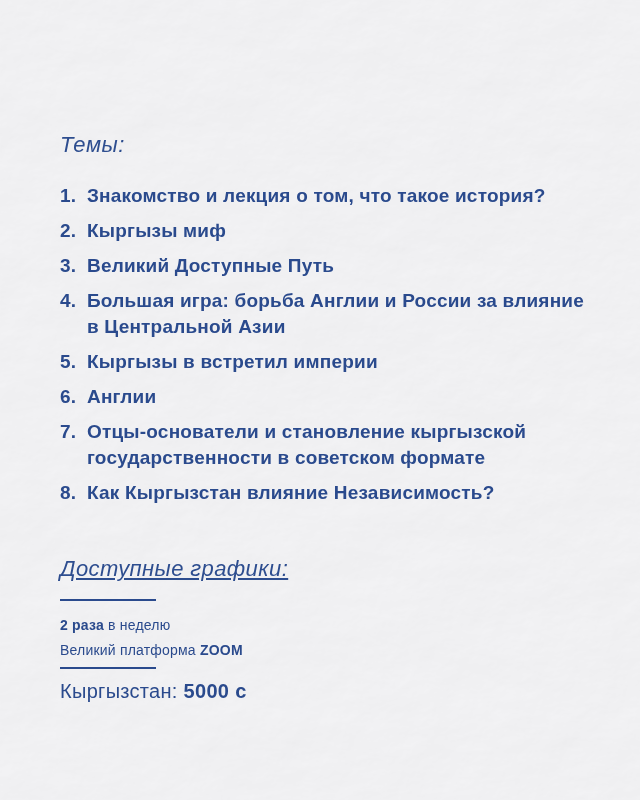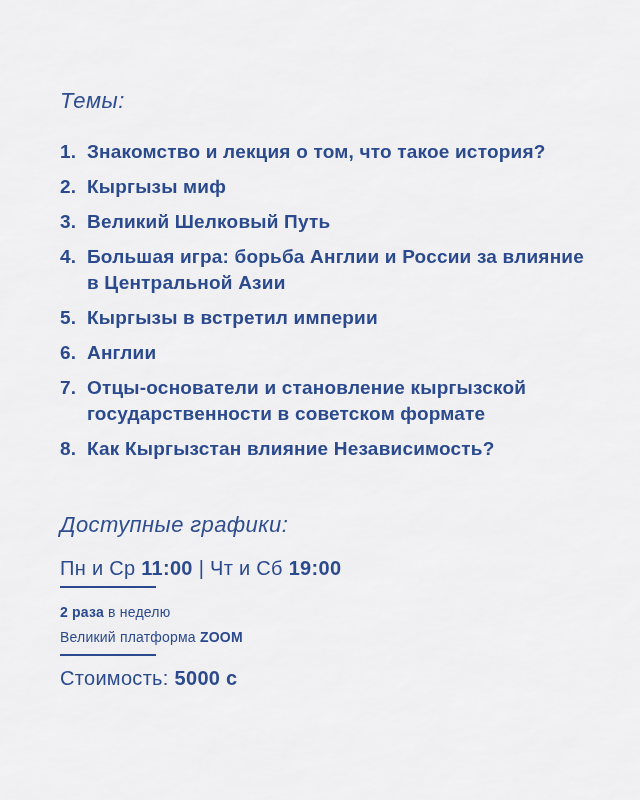--- a/index.html
+++ b/index.html
@@ -23,20 +23,21 @@
     height: 800px;
     opacity: 0.42;
     mix-blend-mode: multiply;
     pointer-events: none;
   }
   .content {
     position: absolute;
     inset: 0;
     padding: 88px 44px 3px 60px;
     box-sizing: border-box;
+    margin-top: 44px;
   }
   .section-heading {
     font-style: italic;
     font-weight: 400;
     font-size: 22px;
     line-height: 26px;
     letter-spacing: 0.6px;
     margin: 0 0 25px 0;
     color: #2d4d8f;
   }
@@ -56,20 +57,21 @@
   }
   .topic-text {
     white-space: pre-line;
   }
   .schedule-section {
     margin-top: 50px;
   }
   .schedule-section .section-heading {
     margin-bottom: 17px;
     letter-spacing: 0.4px;
+    text-decoration: underline;
   }
   .schedule-line {
     font-size: 20px;
     line-height: 26px;
     font-weight: 500;
     letter-spacing: 0.3px;
   }
   .bold {
     font-weight: 700;
   }
@@ -120,21 +122,21 @@
       <li class="topic-item">
         <span>1.</span>
         <span class="topic-text">Знакомство и лекция о том, что такое история?</span>
       </li>
       <li class="topic-item">
         <span>2.</span>
         <span class="topic-text">Кыргызы миф</span>
       </li>
       <li class="topic-item">
         <span>3.</span>
-        <span class="topic-text">Великий Шелковый Путь</span>
+        <span class="topic-text">Великий Доступные Путь</span>
       </li>
       <li class="topic-item">
         <span>4.</span>
         <span class="topic-text">Большая игра: борьба Англии и России за влияние
 в Центральной Азии</span>
       </li>
       <li class="topic-item">
         <span>5.</span>
         <span class="topic-text">Кыргызы в встретил империи</span>
       </li>
@@ -149,42 +151,35 @@
       </li>
       <li class="topic-item">
         <span>8.</span>
         <span class="topic-text">Как Кыргызстан влияние Независимость?</span>
       </li>
     </ul>
 
     <div class="schedule-section">
       <h2 class="section-heading">Доступные графики:</h2>
 
-      <div class="schedule-line">
-        <span>Пн и Ср</span>
-        <span class="bold">11:00</span>
-        <span>|</span>
-        <span>Чт и Сб</span>
-        <span class="bold">19:00</span>
-      </div>
 
       <hr class="divider">
 
       <div class="details-block">
         <div>
           <span class="bold">2 раза</span>
           <span>в неделю</span>
         </div>
         <div>
           <span>Великий платформа</span>
           <span class="bold">ZOOM</span>
         </div>
         <hr class="divider">
       </div>
 
       <div class="price-line">
-        <span>Стоимость:</span>
+        <span>Кыргызстан:</span>
         <span class="bold">5000 с</span>
       </div>
     </div>
 
   </div>
 </div>
 
 </body></html>

